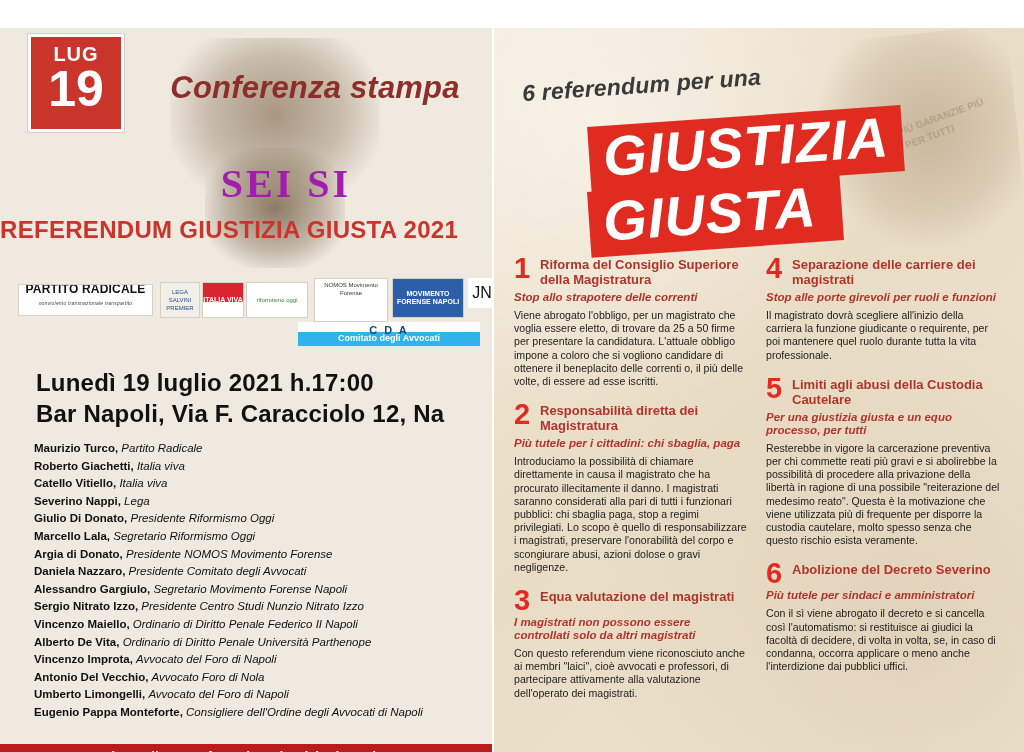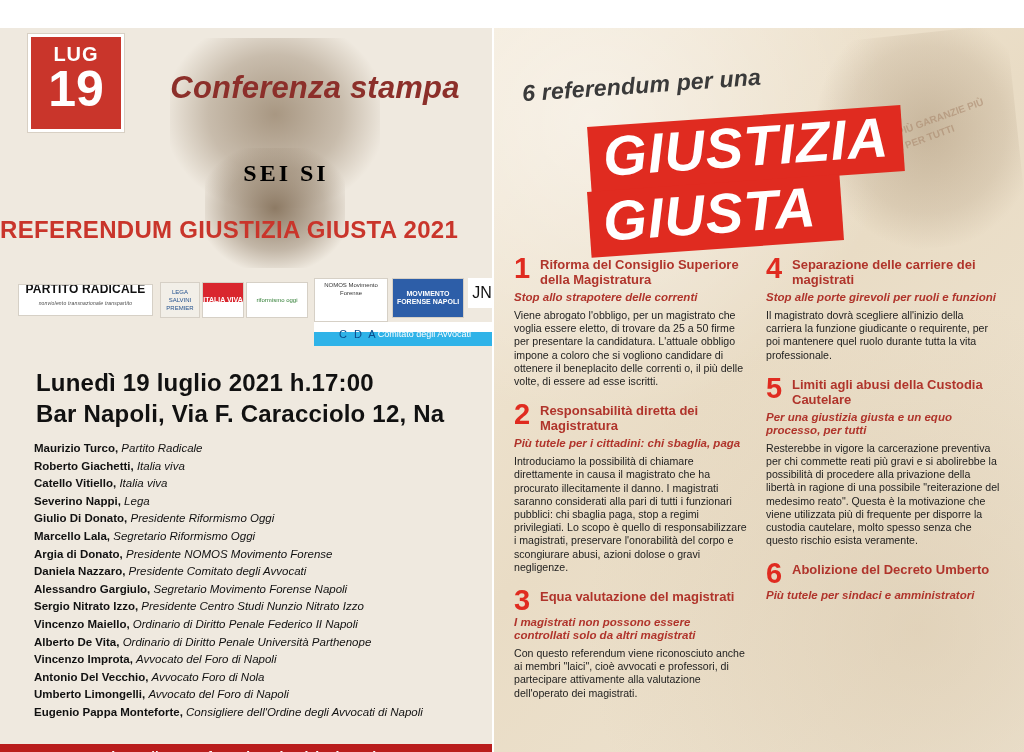--- a/index.html
+++ b/index.html
@@ -68,21 +68,21 @@
     font-size: 31px; font-weight: bold; color: #8c2f2a;
     font-style: italic;
     text-align: center;
     letter-spacing: .2px;
   }
 
   .sei-si {
     position: absolute; left: 0; top: 132px; width: 572px;
     text-align: center;
     font-family: "Liberation Serif", serif;
-    font-size: 24px; font-weight: bold; color: #000000;
+    font-size: 40px; font-weight: bold; color: #a21caf;
     letter-spacing: 3px;
   }
   .ref-title {
     position: absolute; left: 0; top: 188px; width: 492px;
     text-align: left;
     font-size: 24px; font-weight: bold; color: #c9352b;
     letter-spacing: .3px;
   }
 
   
@@ -103,23 +103,23 @@
   }
   .lg-radicale { left: 0; top: 8px; width: 135px; height: 32px; font-weight: bold; font-size: 12px; color:#111; letter-spacing:.2px;}
   .lg-radicale .sub { font-size:5px; font-weight: normal; display:block; color:#444;}
   .lg-salvini { left: 142px; top: 6px; width: 40px; height: 36px; background:#f2efe8; color:#1f4e8c; font-size:6px;}
   .lg-italiaviva { left: 184px; top: 6px; width: 42px; height: 36px; background:linear-gradient(180deg,#d9262e 0%,#d9262e 55%,#ffffff 55%,#ffffff 100%); color:#fff; font-size:7px; font-weight:bold;}
   .lg-riforma { left: 228px; top: 6px; width: 62px; height: 36px; background:#fff; color:#2e7d32; font-size:6px;}
   .lg-nomos { left: 296px; top: 2px; width: 74px; height: 44px; background:#fff; color:#333; font-size:6px; align-items:flex-start; padding-top:2px;}
   .lg-forense { left: 374px; top: 2px; width: 72px; height: 40px; background:#2d5ea8; color:#fff; font-size:7px; font-weight:bold;}
   .lg-jn { left: 450px; top: 2px; width: 28px; height: 30px; background:#fff; color:#111; font-size:16px; font-weight:normal; border:none;}
   .lg-cda {
-    left: 296px; top: 46px; width: 182px; height: 24px;
+    left: 280px; top: 46px; width: 182px; height: 24px;
     background: linear-gradient(180deg,#ffffff 0%,#ffffff 40%, #2fb3e8 40%, #2fb3e8 100%);
-    color: #0b4a8a; font-size: 9px; font-weight: normal; flex-direction: row;
+    color: #0b4a8a; font-size: 9px; font-weight: bold; flex-direction: column;
     border: none;
   }
   .lg-cda .cda-top { color:#0b4a8a; font-size: 11px; letter-spacing: 2px;}
   .lg-cda .cda-bot { color:#ffffff; font-size: 9px; }
 
   .when {
     position: absolute; left: 36px; top: 340px;
     font-size: 24px; font-weight: bold; color: #111;
     line-height: 30px;
     letter-spacing: .2px;
@@ -337,21 +337,22 @@
             <div class="item-head">
               <div class="num">5</div>
               <div class="htext">Limiti agli abusi della Custodia Cautelare</div>
             </div>
             <div class="sub">Per una giustizia giusta e un equo processo, per tutti</div>
             <div class="body">Resterebbe in vigore la carcerazione preventiva per chi commette reati più gravi e si abolirebbe la possibilità di procedere alla privazione della libertà in ragione di una possibile "reiterazione del medesimo reato". Questa è la motivazione che viene utilizzata più di frequente per disporre la custodia cautelare, molto spesso senza che questo rischio esista veramente.</div>
           </div>
           <div class="item">
             <div class="item-head">
               <div class="num">6</div>
-              <div class="htext">Abolizione del Decreto Umberto</div>
+              <div class="htext">Abolizione del Decreto Severino</div>
             </div>
             <div class="sub">Più tutele per sindaci e amministratori</div>
+            <div class="body">Con il sì viene abrogato il decreto e si cancella così l'automatismo: si restituisce ai giudici la facoltà di decidere, di volta in volta, se, in caso di condanna, occorra applicare o meno anche l'interdizione dai pubblici uffici.</div>
           </div>
         </div>
     </div>
   </div>
 
 </div>
 
 </body></html>

